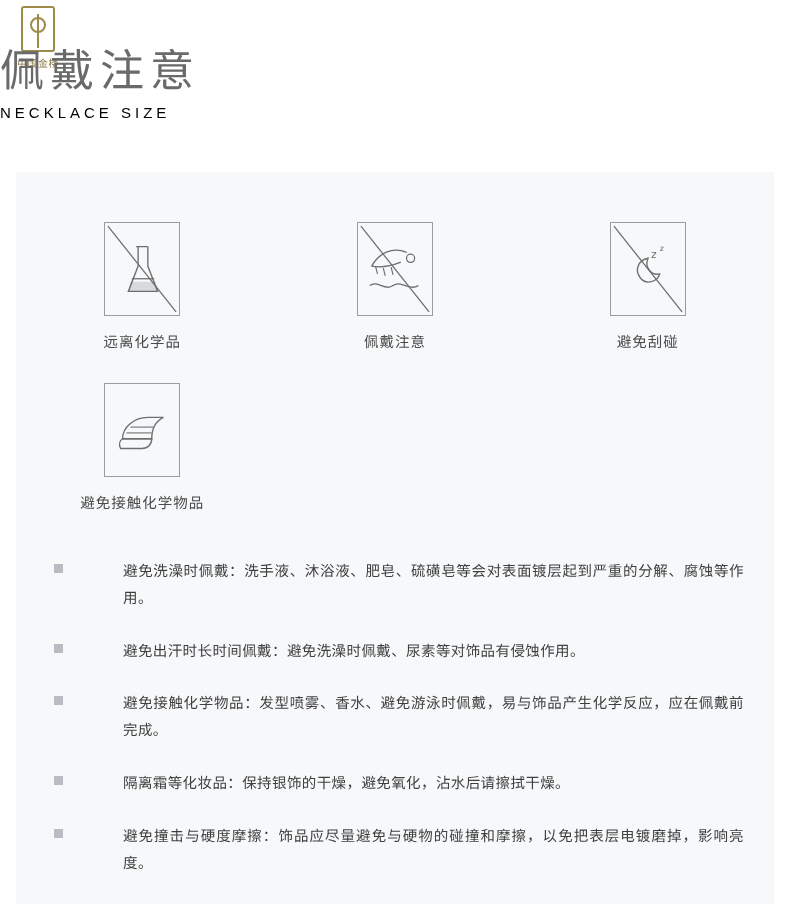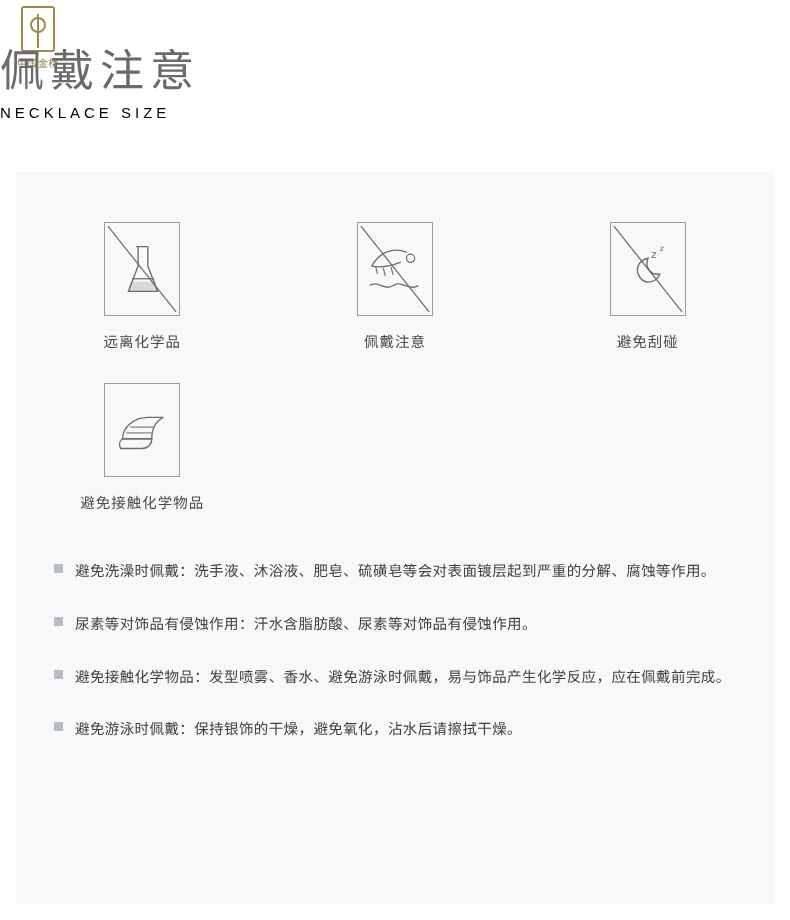--- a/index.html
+++ b/index.html
@@ -154,20 +154,21 @@
     margin-top: 6px;
     margin-right: 12px;
     flex: 0 0 auto;
   }
   .note-text {
     font-size: 14.5px;
     line-height: 1.85;
     color: #3f3f3f;
     letter-spacing: 0.4px;
     text-align: justify;
+    margin-left: 48px;
   }
 </style>
 </head>
 <body>
 
 <div class="logo-block">
   <div class="logo-mark"></div>
   <div class="logo-text">中国金楼</div>
 </div>
 
@@ -234,25 +235,29 @@
 
   </div>
 
   <div class="notes">
     <div class="note-item">
       <span class="note-bullet"></span>
       <span class="note-text">避免洗澡时佩戴：洗手液、沐浴液、肥皂、硫磺皂等会对表面镀层起到严重的分解、腐蚀等作用。</span>
     </div>
     <div class="note-item">
       <span class="note-bullet"></span>
-      <span class="note-text">尿素等对饰品有侵蚀作用：汗水含脂肪酸、尿素等对饰品有侵蚀作用。</span>
+      <span class="note-text">避免出汗时长时间佩戴：避免洗澡时佩戴、尿素等对饰品有侵蚀作用。</span>
     </div>
     <div class="note-item">
       <span class="note-bullet"></span>
       <span class="note-text">避免接触化学物品：发型喷雾、香水、避免游泳时佩戴，易与饰品产生化学反应，应在佩戴前完成。</span>
     </div>
     <div class="note-item">
       <span class="note-bullet"></span>
-      <span class="note-text">避免游泳时佩戴：保持银饰的干燥，避免氧化，沾水后请擦拭干燥。</span>
+      <span class="note-text">隔离霜等化妆品：保持银饰的干燥，避免氧化，沾水后请擦拭干燥。</span>
+    </div>
+    <div class="note-item">
+      <span class="note-bullet"></span>
+      <span class="note-text">避免撞击与硬度摩擦：饰品应尽量避免与硬物的碰撞和摩擦，以免把表层电镀磨掉，影响亮度。</span>
     </div>
   </div>
 
 </div>
 
 </body></html>

